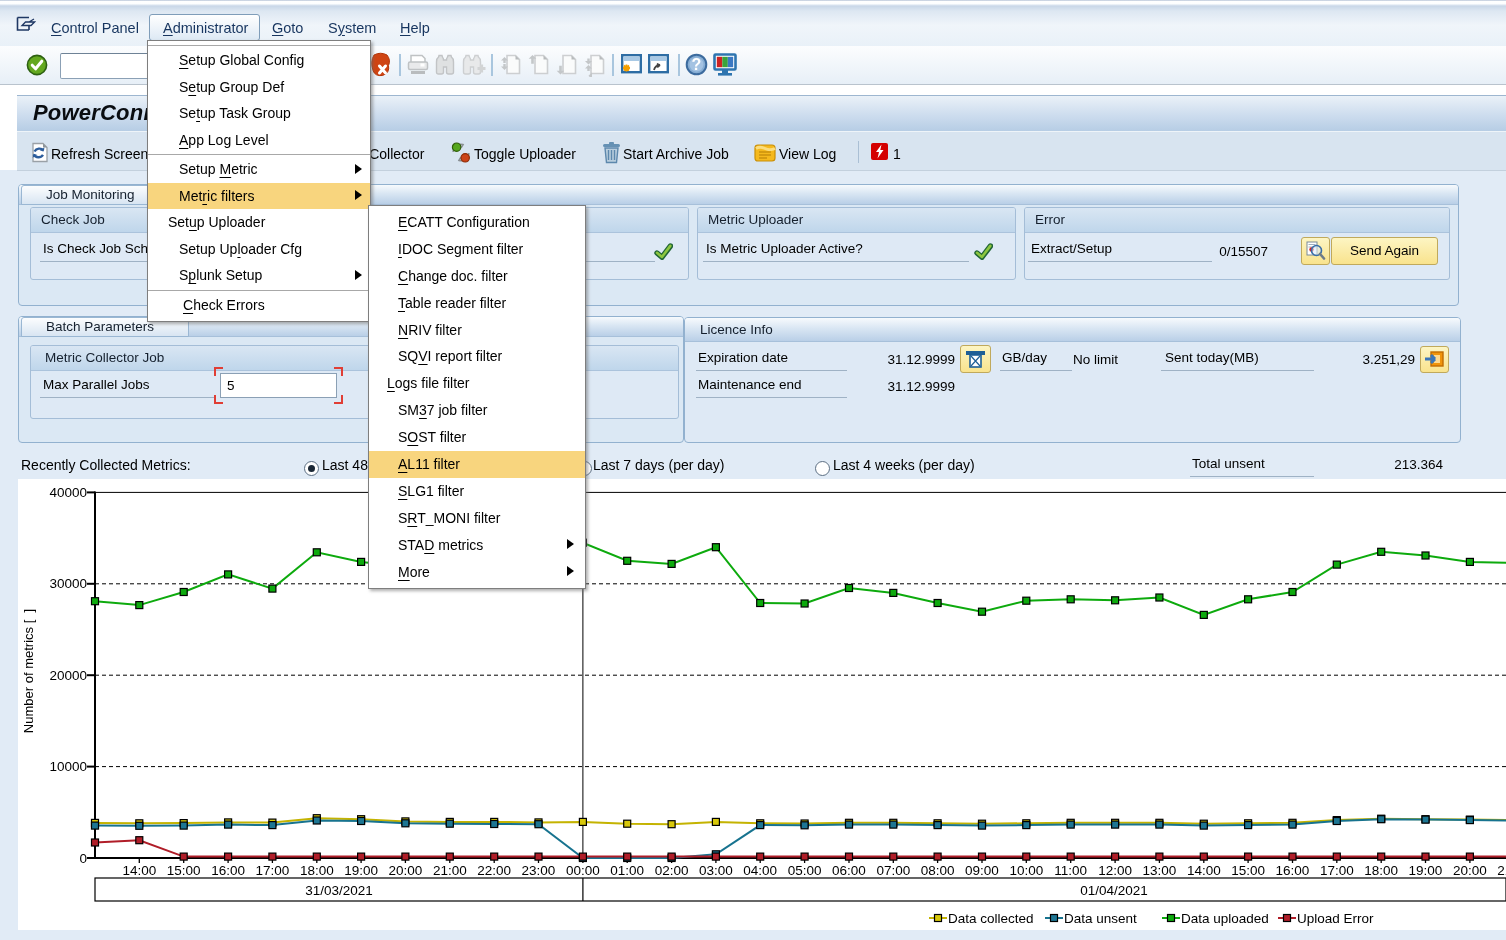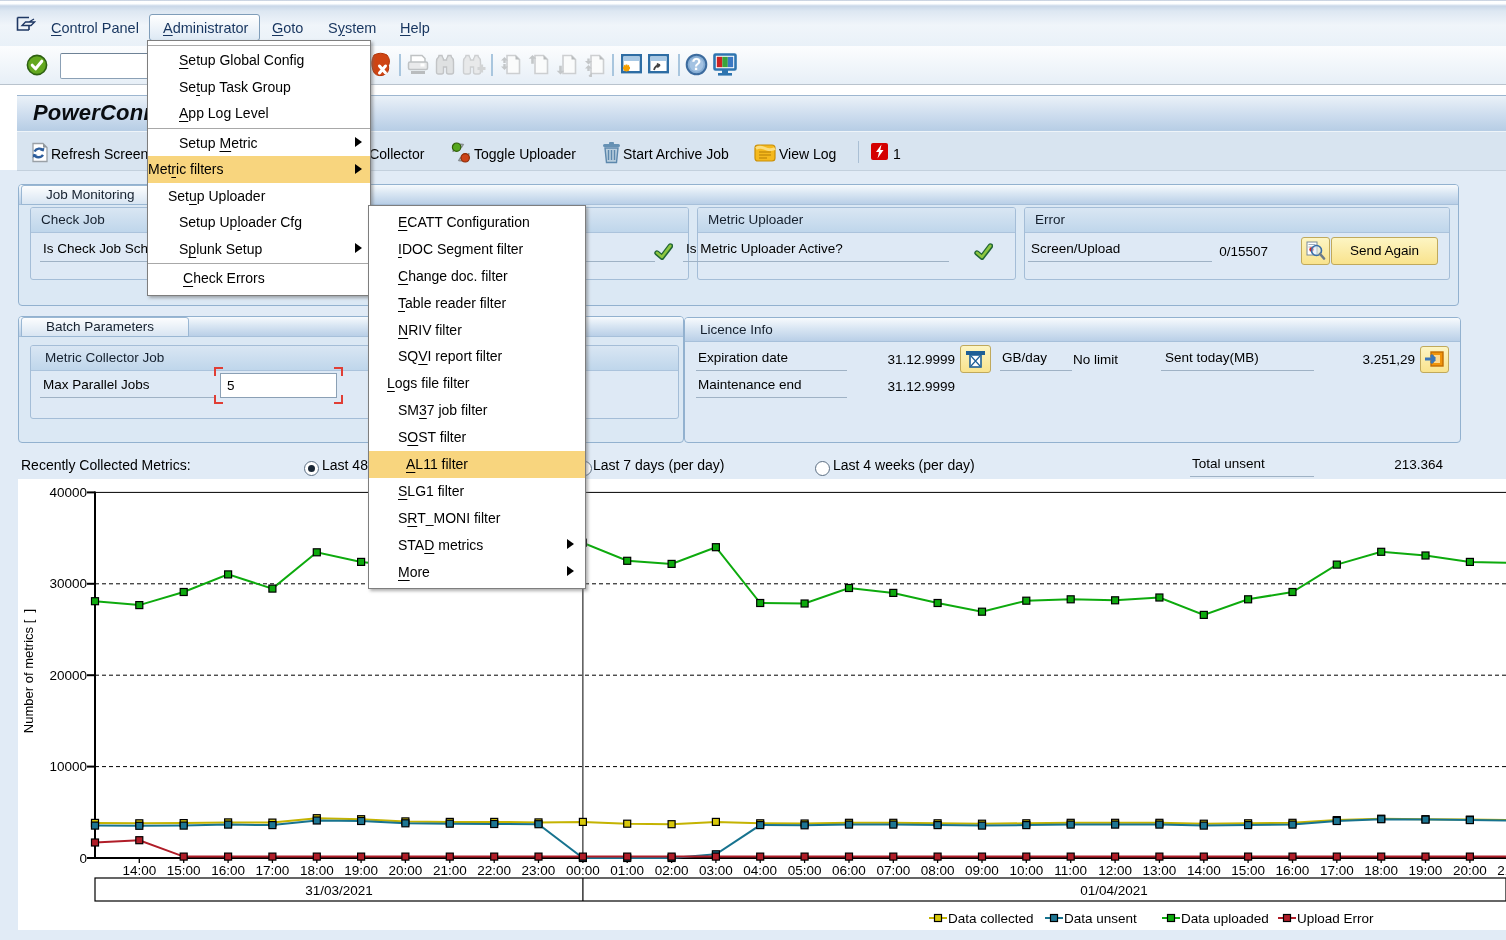--- a/index.html
+++ b/index.html
@@ -173,30 +173,30 @@
 </div>
 <div class="lbl" style="left:40px;top:241px;width:612px;padding-left:3px">Is Check Job Scheduled?</div>
 <svg class="abs" style="left:654px;top:243px" width="19" height="17" viewBox="0 0 19 17">
  <path d="M3 10 L8 14.2 L16.5 3" fill="none" stroke="#206535" stroke-width="5.4" stroke-linecap="round" stroke-linejoin="round"></path>
  <path d="M3 9.8 L8 13.9 L16.3 2.9" fill="none" stroke="#8cc63f" stroke-width="2.6" stroke-linecap="round" stroke-linejoin="round"></path>
 </svg>
 
 <div class="panel" style="left:697px;top:207px;width:317px;height:71px">
   <div class="panel-hd">Metric Uploader</div>
 </div>
-<div class="lbl" style="left:683px;top:241px;width:263px;padding-left:3px">Is Metric Uploader Active?</div>
+<div class="lbl" style="left:703px;top:241px;width:263px;padding-left:3px">Is Metric Uploader Active?</div>
 <svg class="abs" style="left:974px;top:243px" width="19" height="17" viewBox="0 0 19 17">
  <path d="M3 10 L8 14.2 L16.5 3" fill="none" stroke="#206535" stroke-width="5.4" stroke-linecap="round" stroke-linejoin="round"></path>
  <path d="M3 9.8 L8 13.9 L16.3 2.9" fill="none" stroke="#8cc63f" stroke-width="2.6" stroke-linecap="round" stroke-linejoin="round"></path>
 </svg>
 
 <div class="panel" style="left:1024px;top:207px;width:424px;height:71px">
   <div class="panel-hd">Error</div>
 </div>
-<div class="lbl" style="left:1028px;top:241px;width:181px;padding-left:3px">Screen/Upload</div>
+<div class="lbl" style="left:1028px;top:241px;width:181px;padding-left:3px">Extract/Setup</div>
 <div class="txt" style="left:1215px;top:244px;width:53px;text-align:right">0/15507</div>
 <div class="ybtn" style="left:1301px;top:237px;width:27px;height:26px">
  <svg width="27" height="26" viewBox="0 0 27 26">
   <rect x="5" y="4" width="10" height="13" fill="#fff" stroke="#7a8globals8" stroke-width="1"></rect>
   <rect x="5" y="4" width="10" height="13" fill="#fff" stroke="#7a8a98" stroke-width="1"></rect>
   <path d="M6.5 6.5 h7 M6.5 9 h7" stroke="#9fb0c0" stroke-width="1.2"></path>
   <circle cx="9.5" cy="11.5" r="2.2" fill="#e02020"></circle>
   <circle cx="14.5" cy="12.5" r="5" fill="rgba(220,235,250,.55)" stroke="#3a6ea8" stroke-width="1.6"></circle>
   <path d="M18 16 L22 20.5" stroke="#6e7b88" stroke-width="2.6" stroke-linecap="round"></path>
  </svg>
@@ -487,40 +487,41 @@
       <rect x="1167.5" y="914.5" width="7" height="7" fill="#0daa0d" stroke="#000" stroke-width="1.2"></rect>
       <text x="1181" y="923" font-size="13.5" fill="#000">Data uploaded</text>
       <line x1="1278" y1="918" x2="1296" y2="918" stroke="#b01d28" stroke-width="2"></line>
       <rect x="1283.5" y="914.5" width="7" height="7" fill="#b01d28" stroke="#000" stroke-width="1.2"></rect>
       <text x="1297" y="923" font-size="13.5" fill="#000">Upload Error</text>
     </svg>
 
 <div class="menu" style="left:147px;top:40px;width:224px;box-sizing:border-box">
  <div class="msep"></div>
  <div class="mi" style="padding-left:31px"><u>S</u>etup Global Config</div>
+ <div class="mi" style="padding-left:31px">S<u>e</u>tup Group Def</div>
  <div class="mi" style="padding-left:31px">Se<u>t</u>up Task Group</div>
  <div class="mi" style="padding-left:31px"><u>A</u>pp Log Level</div>
  <div class="msep"></div>
  <div class="mi" style="padding-left:31px">Setup <u>M</u>etric<span class="arr"></span></div>
- <div class="mi hl" style="">Met<u>r</u>ic filters<span class="arr"></span></div>
+ <div class="mi hl" style="padding-left:31px">Met<u>r</u>ic filters<span class="arr"></span></div>
  <div class="mi" style="padding-left:20px">Set<u>u</u>p Uploader</div>
  <div class="mi" style="padding-left:31px">Setup Up<u>l</u>oader Cfg</div>
  <div class="mi" style="padding-left:31px">S<u>p</u>lunk Setup<span class="arr"></span></div>
  <div class="msep"></div>
  <div class="mi" style="padding-left:35px"><u>C</u>heck Errors</div>
 </div>
 
 <div class="menu m2" style="left:368px;top:205px;width:218px;box-sizing:border-box">
  <div class="mi" style="padding-left:29px"><u>E</u>CATT Configuration</div>
  <div class="mi" style="padding-left:29px"><u>I</u>DOC Segment filter</div>
  <div class="mi" style="padding-left:29px"><u>C</u>hange doc. filter</div>
  <div class="mi" style="padding-left:29px"><u>T</u>able reader filter</div>
  <div class="mi" style="padding-left:29px"><u>N</u>RIV filter</div>
  <div class="mi" style="padding-left:29px">SQ<u>V</u>I report filter</div>
  <div class="mi" style="padding-left:18px"><u>L</u>ogs file filter</div>
  <div class="mi" style="padding-left:29px">SM<u>3</u>7 job filter</div>
  <div class="mi" style="padding-left:29px">S<u>O</u>ST filter</div>
- <div class="mi hl" style="padding-left:37px"><u>A</u>L11 filter</div>
+ <div class="mi hl" style="padding-left:29px"><u>A</u>L11 filter</div>
  <div class="mi" style="padding-left:29px"><u>S</u>LG1 filter</div>
  <div class="mi" style="padding-left:29px">S<u>R</u>T_MONI filter</div>
  <div class="mi" style="padding-left:29px">STA<u>D</u> metrics<span class="arr"></span></div>
  <div class="mi" style="padding-left:29px"><u>M</u>ore<span class="arr"></span></div>
 </div>
 </div>
 </body></html>

